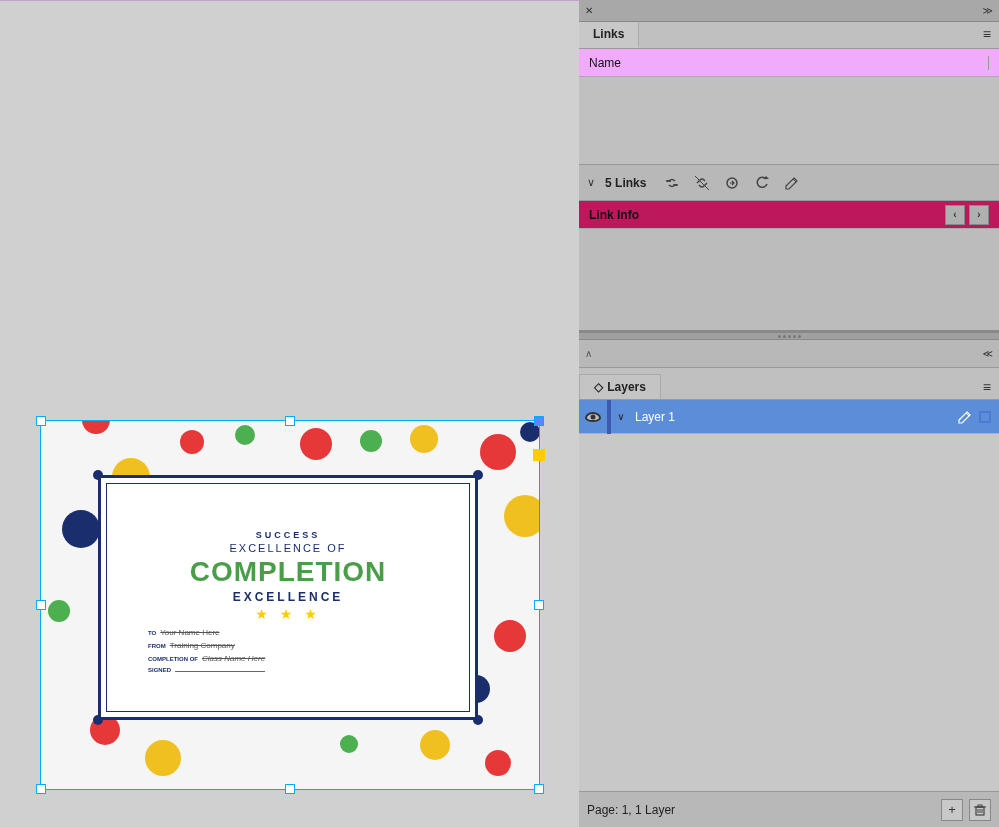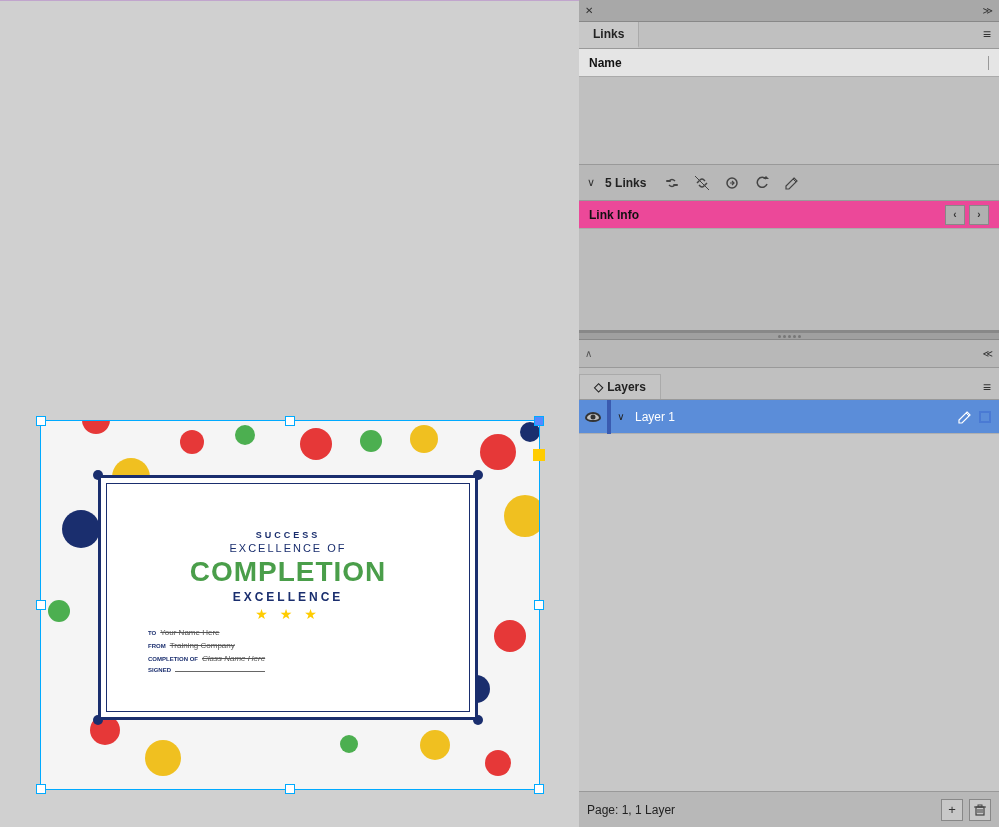--- a/index.html
+++ b/index.html
@@ -71,25 +71,25 @@
       font-size: 14px;
       cursor: pointer;
       padding: 4px 8px;
       color: #333;
     }
 
     .links-column-header {
       display: flex;
       align-items: center;
       padding: 4px 10px;
-      font-weight: bold;
+      font-weight: normal;
       font-size: 12px;
       color: #111;
       border-bottom: 1px solid #aaa;
-      background: #e5e5e5;
+      background: #f0abfc;
       height: 28px;
       gap: 8px;
     }
 
     .links-column-header .col-name {
       flex: 1;
     }
 
     .links-column-divider {
       width: 1px;
@@ -149,21 +149,21 @@
     }
 
     .link-info-header {
       display: flex;
       align-items: center;
       justify-content: space-between;
       padding: 5px 10px;
       font-weight: bold;
       font-size: 12px;
       color: #111;
-      background: #ec4899;
+      background: #be185d;
       border-bottom: 1px solid #aaa;
       height: 28px;
     }
 
     .link-info-nav {
       display: flex;
       gap: 4px;
     }
 
     .nav-arrow {

